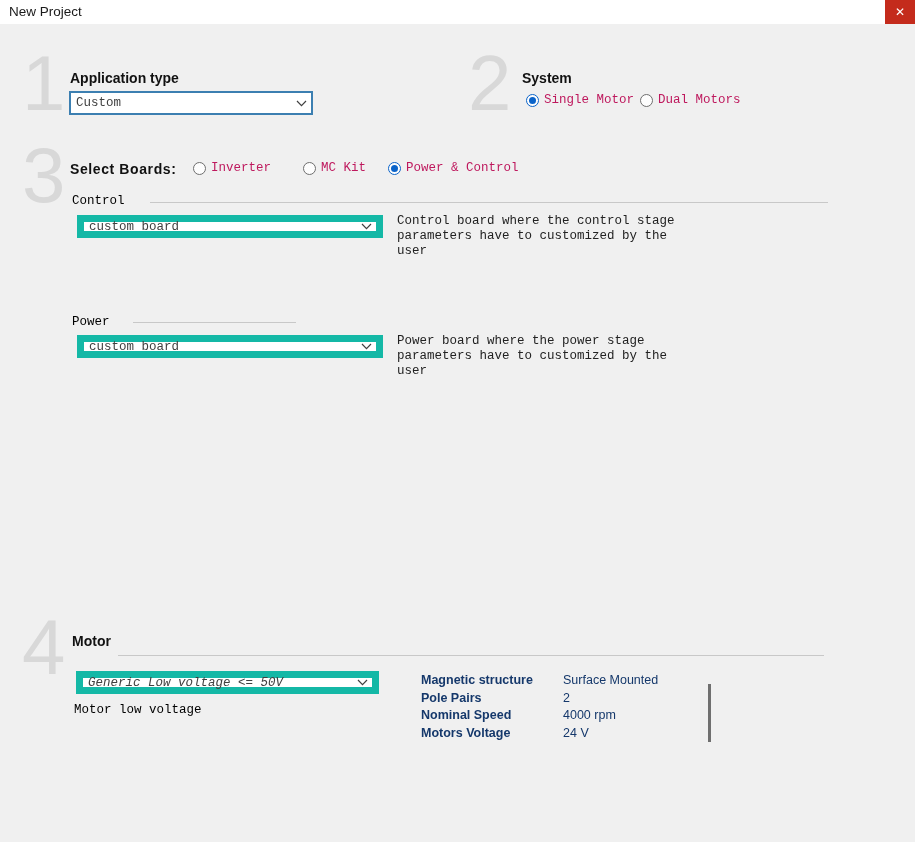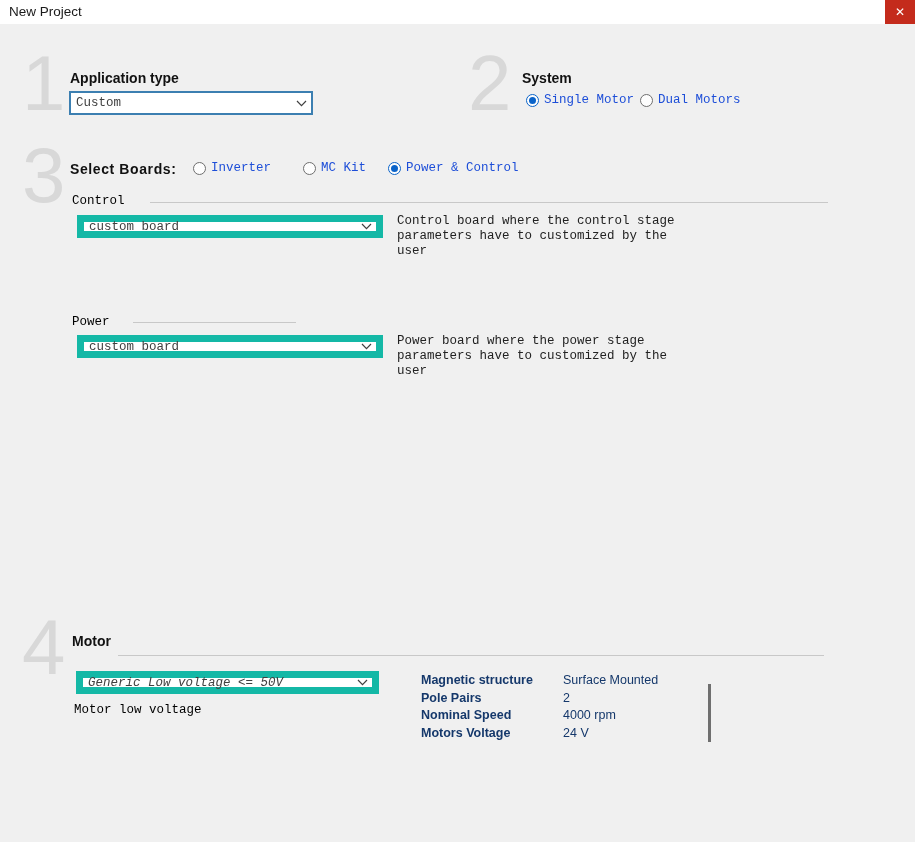--- a/index.html
+++ b/index.html
@@ -143,21 +143,21 @@
     width: 7px;
     height: 7px;
     margin-left: -3.5px;
     margin-top: -3.5px;
     border-radius: 50%;
     background: #0a63c9;
   }
   .radio-label {
     font-family: "Liberation Mono", monospace;
     font-size: 12.5px;
-    color: #1d4ed8;
+    color: #be185d;
     white-space: nowrap;
   }
 
   
   .group-label {
     position: absolute;
     font-family: "Liberation Mono", monospace;
     font-size: 12.5px;
     color: #000;
     background: #f0f0f0;

